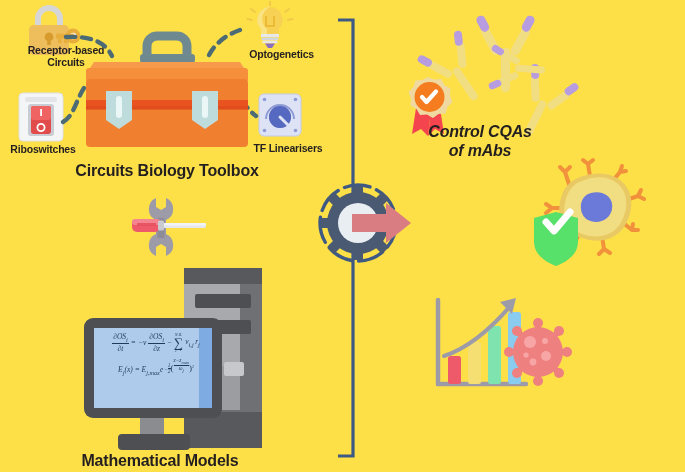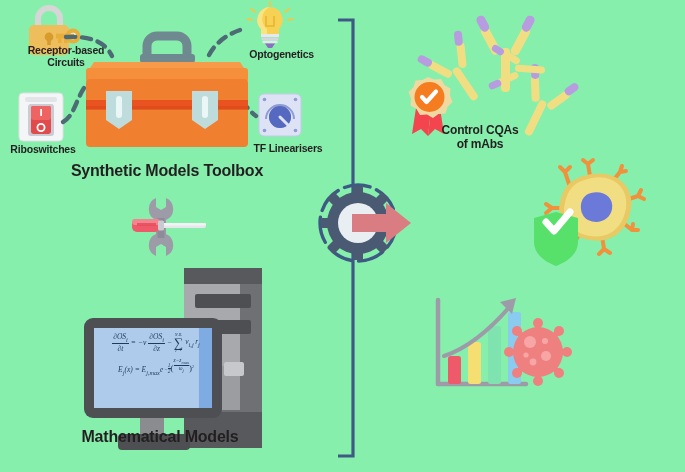--- a/index.html
+++ b/index.html
@@ -4,37 +4,37 @@
 <style>
   html, body {
     margin: 0;
     padding: 0;
     background: #ffffff;
   }
   #canvas {
     position: relative;
     width: 685px;
     height: 472px;
-    background: #86efac;
+    background: #fde047;
     overflow: hidden;
     font-family: "Liberation Sans", sans-serif;
   }
   .abs { position: absolute; }
   .lbl {
     position: absolute;
     font-family: "Liberation Sans", sans-serif;
     font-weight: bold;
     color: #231f20;
     text-align: center;
     line-height: 1.18;
     letter-spacing: -0.2px;
     white-space: pre-line;
   }
   .lbl-sm  { font-size: 10.5px; }
-  .lbl-md  { font-size: 12px; }
+  .lbl-md  { font-size: 16px; font-style: italic; }
   .lbl-lg  { font-size: 16px; }
   svg { display: block; overflow: visible; }
 </style>
 </head>
 <body>
 
 <div id="canvas">
 
   <div class="abs" style="left:18px; top:4px;">
     <svg width="72" height="52" viewBox="0 0 72 52">
@@ -128,21 +128,21 @@
         <path d="M24 73 L50 73 L50 102 L37 111 L24 102 Z"></path>
         <path d="M110 73 L136 73 L136 102 L123 111 L110 102 Z"></path>
       </g>
       <g fill="#EBF6F6">
         <rect x="34" y="78" width="6" height="22" rx="3"></rect>
         <rect x="120" y="78" width="6" height="22" rx="3"></rect>
       </g>
     </svg>
   </div>
 
-  <div class="lbl lbl-lg" style="left:32px; top:162px; width:270px;">Synthetic Models Toolbox</div>
+  <div class="lbl lbl-lg" style="left:32px; top:162px; width:270px;">Circuits Biology Toolbox</div>
 
   <div class="abs" style="left:126px; top:196px;">
     <svg width="86" height="62" viewBox="0 0 86 62">
 
       <g fill="#9E9BA8">
         <path d="M30 2 L30 11 L35 14 L40 11 L40 2 A12 12 0 0 1 40 24 L40 38 A12 12 0 0 1 40 60 L40 51 L35 48 L30 51 L30 60 A12 12 0 0 1 30 38 L30 24 A12 12 0 0 1 30 2 Z"></path>
       </g>
       <rect x="31.5" y="22" width="7" height="20" fill="#8E8B99"></rect>
 
       <rect x="30" y="27" width="50" height="5" rx="2" fill="#E5E7EA"></rect>
@@ -205,21 +205,21 @@
         −<span style="display:inline-block; text-align:center; vertical-align:middle; line-height:1;">
           <span style="display:block; border-bottom:0.7px solid #1E3A5C;">1</span><span style="display:block;">2</span>
         </span><span style="font-size:9px; font-style:normal;">(</span><span style="display:inline-block; text-align:center; line-height:1;">
           <span style="display:block; border-bottom:0.7px solid #1E3A5C;">z−z<sub>max</sub></span>
           <span style="display:block;">ω<sub>j</sub></span>
         </span><span style="font-size:9px; font-style:normal;">)</span><sup style="font-size:4px;">2</sup>
       </span>
     </div>
   </div>
 
-  <div class="lbl lbl-lg" style="left:40px; top:428px; width:240px;">Mathematical Models</div>
+  <div class="lbl lbl-lg" style="left:40px; top:452px; width:240px;">Mathematical Models</div>
 
   <svg class="abs" style="left:336px; top:14px;" width="30" height="448">
     <path d="M2 6 L17 6 L17 442 L2 442" fill="none" stroke="#3E5A84" stroke-width="3.2" stroke-linejoin="miter"></path>
   </svg>
 
   <div class="abs" style="left:316px; top:180px;">
     <svg width="100" height="86" viewBox="0 0 100 86">
 
       <circle cx="42" cy="43" r="38" fill="none" stroke="#3E5A84" stroke-width="3.4" stroke-dasharray="26 7" stroke-linecap="round"></circle>
 

